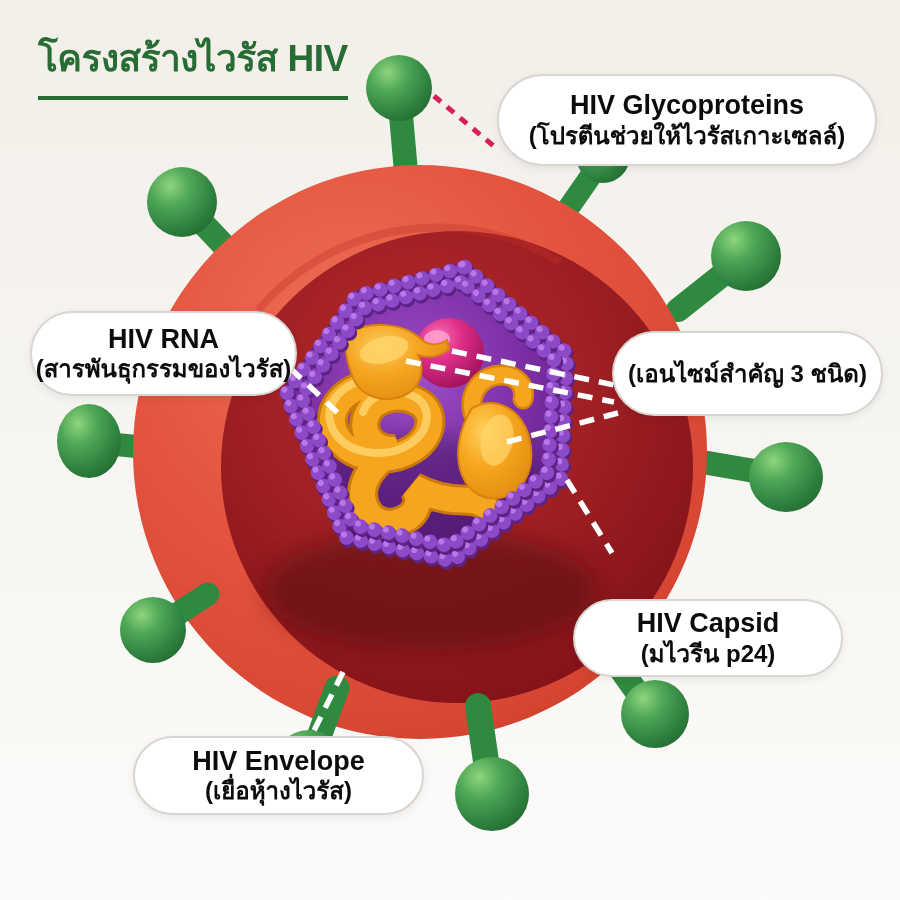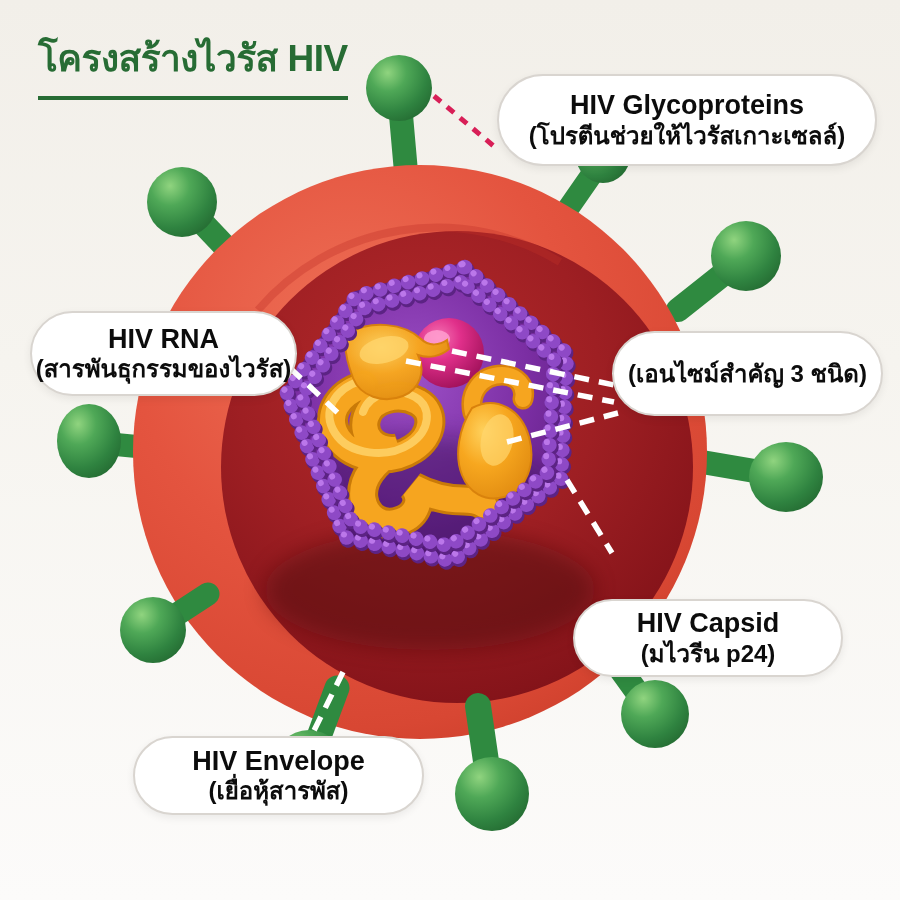--- a/index.html
+++ b/index.html
@@ -190,16 +190,16 @@
     <div class="th">(เอนไซม์สำคัญ 3 ชนิด)</div>
   </div>
 
   <div class="label-box" id="lb-capsid">
     <div class="en">HIV Capsid</div>
     <div class="th">(มไวรีน p24)</div>
   </div>
 
   <div class="label-box" id="lb-envelope">
     <div class="en">HIV Envelope</div>
-    <div class="th">(เยื่อหุ้สารพัส)</div>
+    <div class="th">(เยื่อหุ้างไวรัส)</div>
   </div>
 
 </div>
 
 </body></html>

